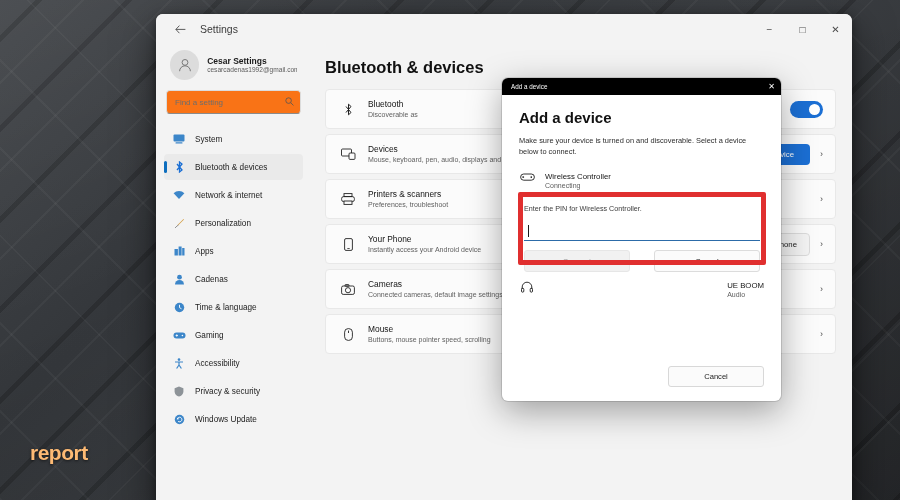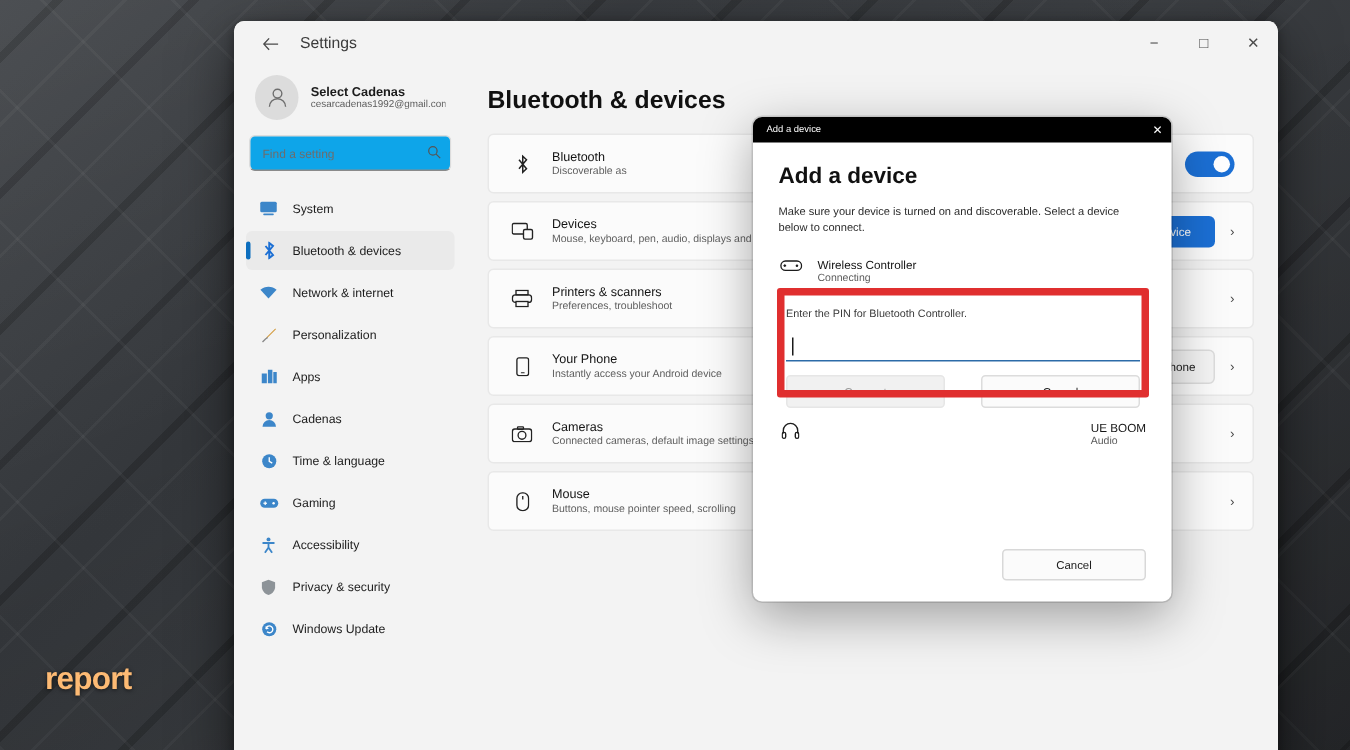--- a/index.html
+++ b/index.html
@@ -91,21 +91,21 @@
     width: 30px; height: 30px; border-radius: 50%;
     background: #dcdcdc;
     display: flex; align-items: center; justify-content: center;
     color: #6e6e6e;
   }
   #profile-text { line-height: 1.25; overflow: hidden; }
   #profile-name { font-size: 8.5px; font-weight: bold; color: #1b1b1b; }
   #profile-email { font-size: 6.6px; color: #5d5d5d; white-space: nowrap; }
 
   #search-box {
-    height: 24px; background: #0ea5e9;
+    height: 24px; background: #f97316;
     border: 1px solid #dcdcdc; border-bottom: 1px solid #8a8a8a;
     border-radius: 4px;
     display: flex; align-items: center;
     padding: 0 8px; margin: 0 2px 12px 2px;
   }
   #search-input {
     flex: 1; border: none; outline: none; background: transparent;
     font-family: inherit; font-size: 8px; color: #333;
   }
   #search-input::placeholder { color: #6d6d6d; }
@@ -285,21 +285,21 @@
     <div id="sidebar">
 
       <div id="profile">
         <div id="avatar">
           <svg width="16" height="16" viewBox="0 0 16 16">
             <circle cx="8" cy="5.4" r="2.9" stroke="#6e6e6e" stroke-width="0.9" fill="none"></circle>
             <path d="M2.6 14.2 a5.4 5.4 0 0 1 10.8 0" stroke="#6e6e6e" stroke-width="0.9" fill="none"></path>
           </svg>
         </div>
         <div id="profile-text">
-          <div id="profile-name">Select Cadenas</div>
+          <div id="profile-name">Cesar Settings</div>
           <div id="profile-email">cesarcadenas1992@gmail.com</div>
         </div>
       </div>
 
       <div id="search-box">
         <input id="search-input" type="text" placeholder="Find a setting" style="">
         <span id="search-icon">
           <svg width="9" height="9" viewBox="0 0 10 10">
             <circle cx="4" cy="4" r="3.1" stroke="#555" stroke-width="0.9" fill="none"></circle>
             <path d="M6.4 6.4 L9.4 9.4" stroke="#555" stroke-width="0.9"></path>
@@ -545,21 +545,21 @@
               <circle cx="11.3" cy="5.1" r="0.85" fill="#1d1d1d"></circle>
             </svg>
         </span>
         <div>
           <div class="device-name">Wireless Controller</div>
           <div class="device-sub">Connecting</div>
         </div>
       </div>
 
       <div id="pin-panel">
-        <div id="pin-label">Enter the PIN for Bluetooth Controller.</div>
+        <div id="pin-label">Enter the PIN for Wireless Controller.</div>
         <div id="pin-field">
           <span id="pin-caret"></span>
         </div>
         <div id="pin-actions">
           <button id="connect-button">Connect</button>
           <button id="pin-cancel-button">Cancel</button>
         </div>
       </div>
 
       <div id="pin-highlight"></div>

